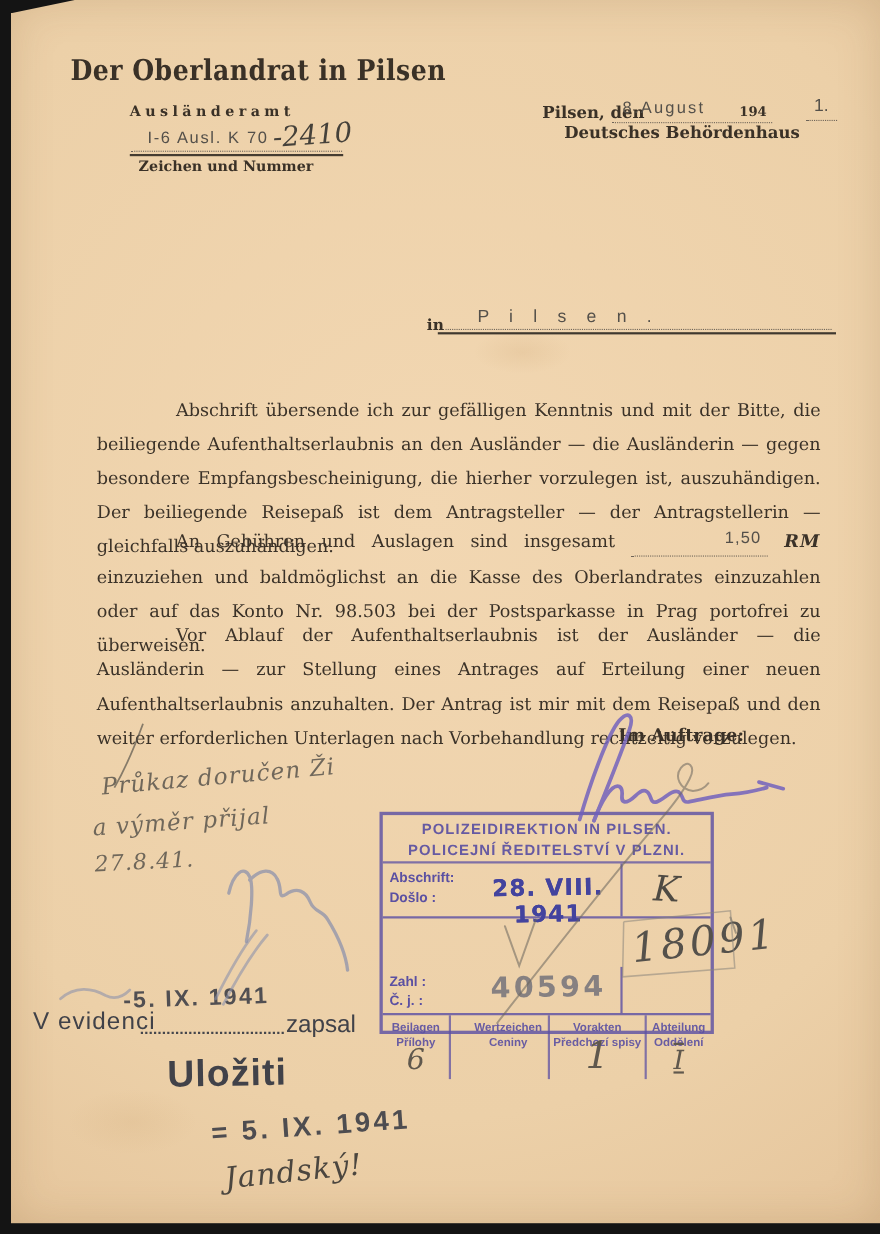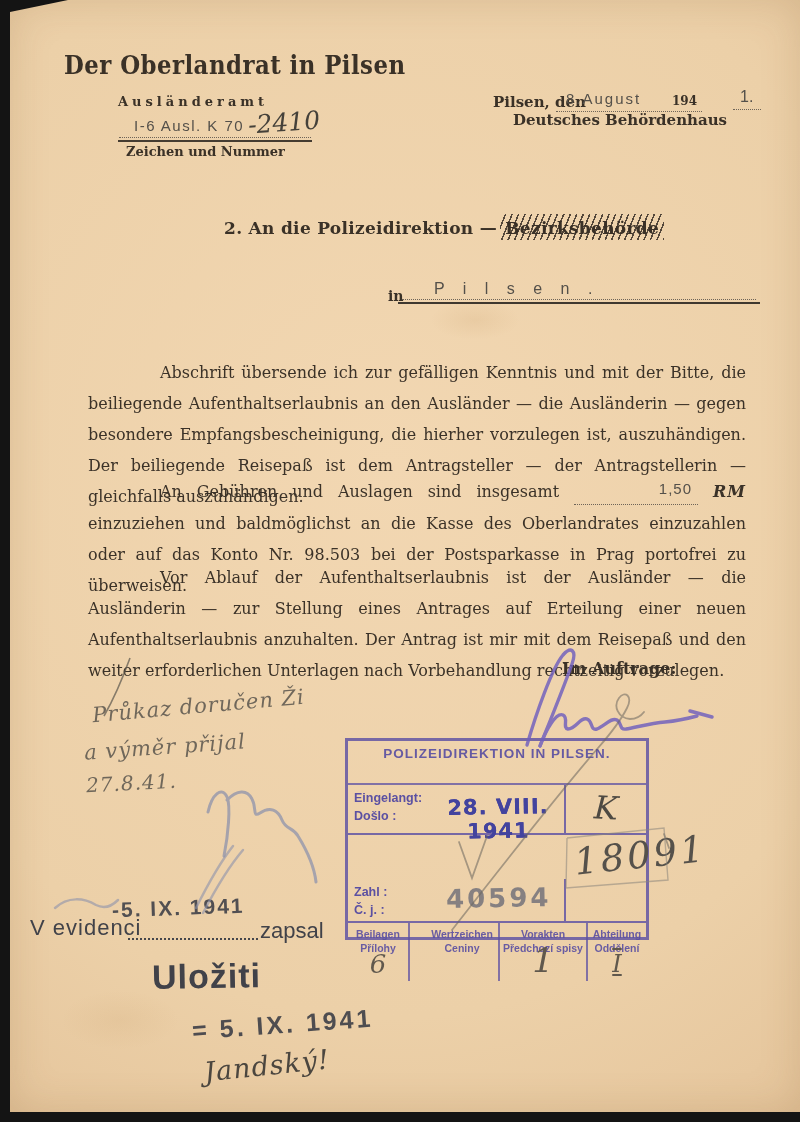--- a/index.html
+++ b/index.html
@@ -118,23 +118,20 @@
   <div class="abs hw lh-ref-hw">-2410</div>
   <div class="abs fraktur lh-ref-caption">Zeichen und Nummer</div>
   <div class="abs fraktur lh-place">Pilsen, den</div>
   <div class="abs lh-date-dots dotline"></div>
   <div class="abs typed lh-date">8.August</div>
   <div class="abs fraktur lh-year">194</div>
   <div class="abs lh-year-dots dotline"></div>
   <div class="abs typed lh-year2">1.</div>
   <div class="abs fraktur lh-building">Deutsches Behördenhaus</div>
 
-  <div class="abs fraktur rcpt">
-    <span>2. An die Polizeidirektion — </span><span class="slashed">Bezirksbehörde</span>
-  </div>
   <div class="abs in-rule"></div>
   <div class="abs in-dots dotline"></div>
   <div class="abs fraktur in-label">in</div>
   <div class="abs typed in-city">P i l s e n .</div>
 
   <div class="abs body-text para p1">Abschrift übersende ich zur gefälligen Kenntnis und mit der Bitte, die beiliegende Aufenthaltserlaubnis an den Ausländer — die Ausländerin — gegen besondere Empfangsbescheinigung, die hierher vorzulegen ist, auszuhändigen. Der beiliegende Reisepaß ist dem Antragsteller — der Antragstellerin — gleichfalls auszuhändigen.</div>
   <div class="abs body-text para p2">
     <span>An Gebühren und Auslagen sind insgesamt</span>
     <span class="blank-amount">1,50</span>
     <span class="rm">RM</span>
@@ -143,24 +140,25 @@
   <div class="abs body-text para p3">Vor Ablauf der Aufenthaltserlaubnis ist der Ausländer — die Ausländerin — zur Stellung eines Antrages auf Erteilung einer neuen Aufenthaltserlaubnis anzuhalten. Der Antrag ist mir mit dem Reisepaß und den weiter erforderlichen Unterlagen nach Vorbehandlung rechtzeitig vorzulegen.</div>
   <div class="abs fraktur signoff">Im Auftrage:</div>
 
   <div class="abs hw note-line note1">Průkaz doručen Ži</div>
   <div class="abs hw note-line note2">a výměr přijal</div>
   <div class="abs hw note-line note3">27.8.41.</div>
 
   <div class="abs stamp-box">
     <div class="sb-head">
       <div>POLIZEIDIREKTION IN PILSEN.</div>
+      <div>POLICEJNÍ ŘEDITELSTVÍ V PLZNI.</div>
     </div>
     <div class="sb-row sb-row2">
       <div class="sb-labels">
-        <div>Eingelangt:</div>
+        <div>Abschrift:</div>
         <div>Došlo :</div>
       </div>
       <div class="sb-date">28. VIII. 1941</div>
       <div class="sb-cell-right">
         <span class="hw sb-k">K</span>
       </div>
     </div>
     <div class="sb-row sb-row3">
       <div class="sb-labels">
         <div>Zahl :</div>

